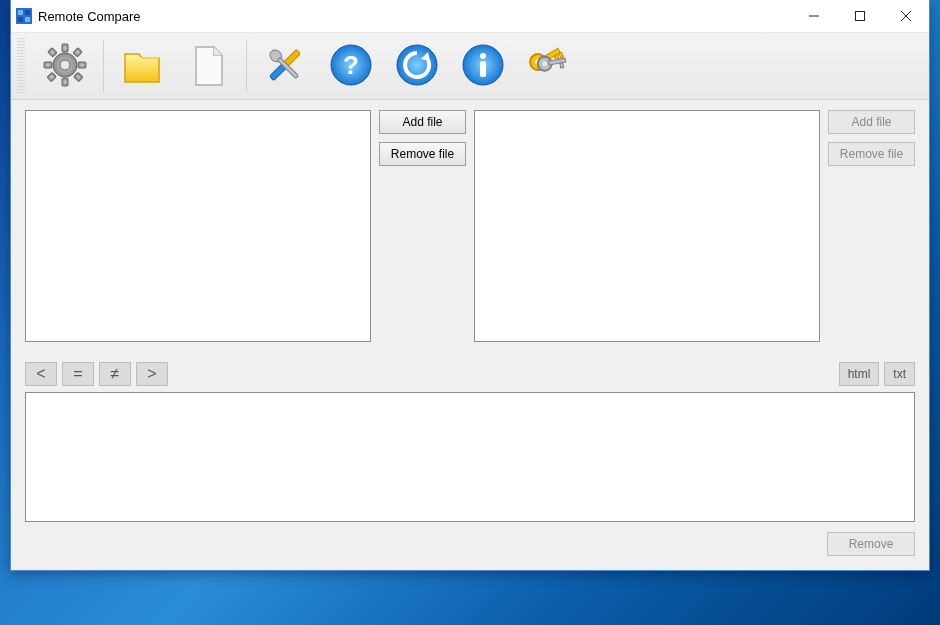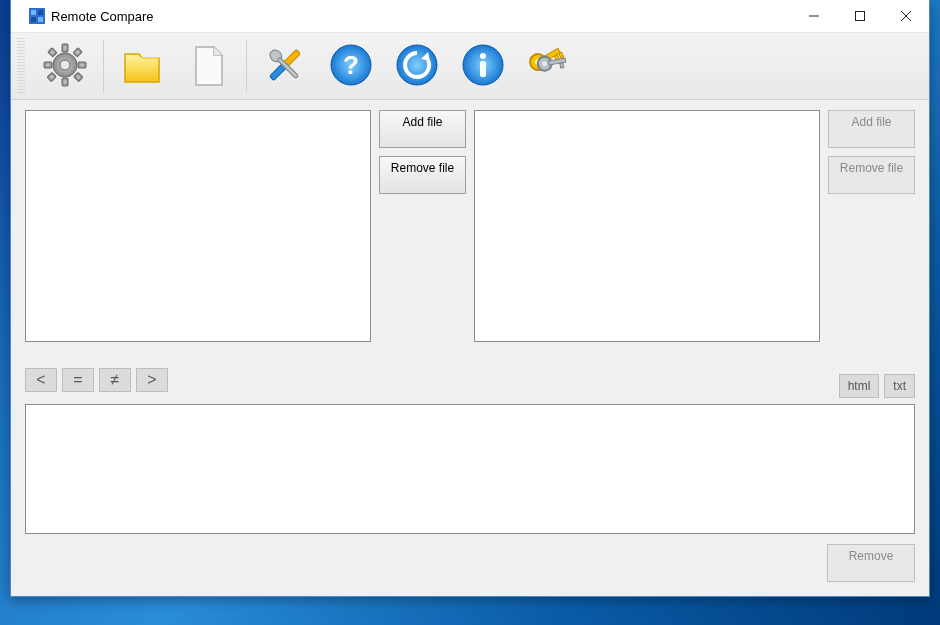--- a/index.html
+++ b/index.html
@@ -20,21 +20,21 @@
     border:1px solid #4a8bd0;
     border-top:none;
     box-sizing:border-box;
   }
   
   .titlebar{
     height:32px;
     background:#fff;
     display:flex;
     align-items:center;
-    padding:0 0 0 18px;
+    padding:0 0 0 5px;
     border-bottom:1px solid #e7e7e7;
   }
   .titlebar .app-icon{
     width:16px;height:16px;margin-right:6px;
     display:flex;align-items:center;justify-content:center;
   }
   .titlebar .title{
     flex:0 0 auto;
     font-size:13px;
     color:#000;
@@ -89,21 +89,21 @@
   }
   .listbox.left{flex:0 0 346px;}
   .listbox.right{flex:0 0 346px;}
   .btn-col{
     display:flex;
     flex-direction:column;
     gap:8px;
     width:88px;
   }
   .btn{
-    height:38px;
+    height:24px;
     background:linear-gradient(#f7f7f7,#e4e4e4);
     border:1px solid #9e9e9e;
     font-size:12px;
     color:#000;
     cursor:pointer;
     padding:0 6px;
     text-align:center;
     line-height:22px;
     box-sizing:border-box;
   }
@@ -135,21 +135,20 @@
     height:24px;
     padding:0 8px;
     background:#dcdcdc;
     border:1px solid #bdbdbd;
     margin-left:5px;
     display:flex;align-items:center;justify-content:center;
     font-size:12px;
     color:#555;
     cursor:pointer;
     box-sizing:border-box;
-    margin-top:12px;
   }
   
   .output{
     margin-top:6px;
     height:130px;
     background:#fff;
     border:1px solid #8d8d8d;
     box-sizing:border-box;
   }
   

